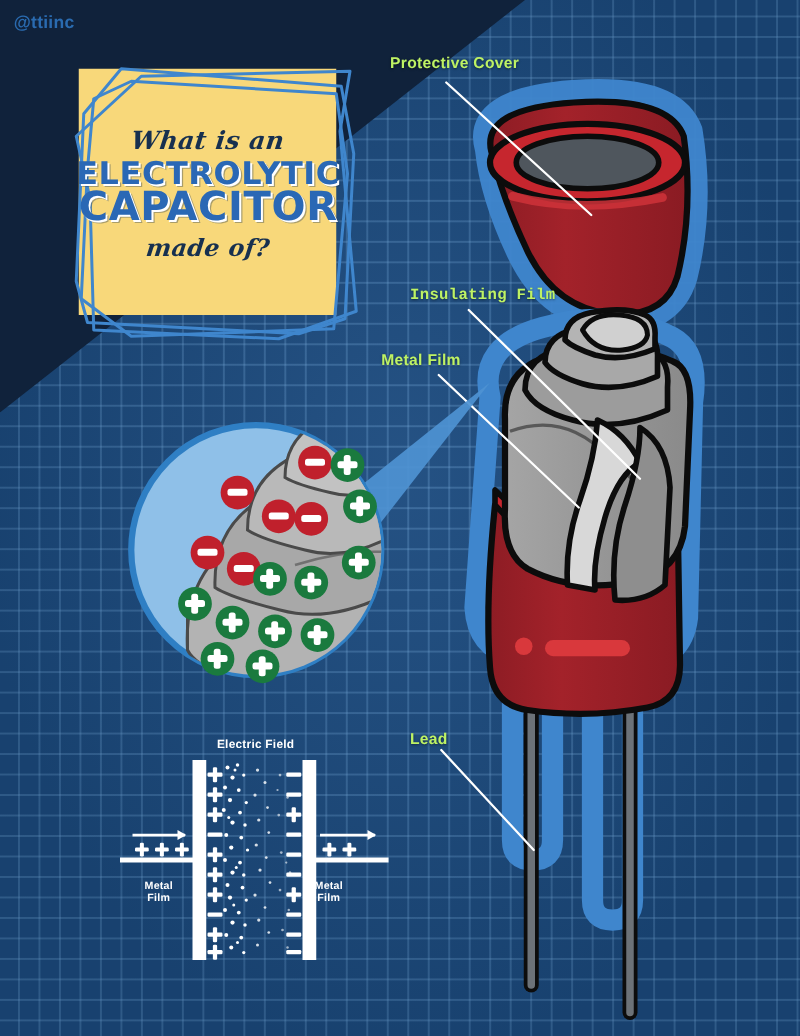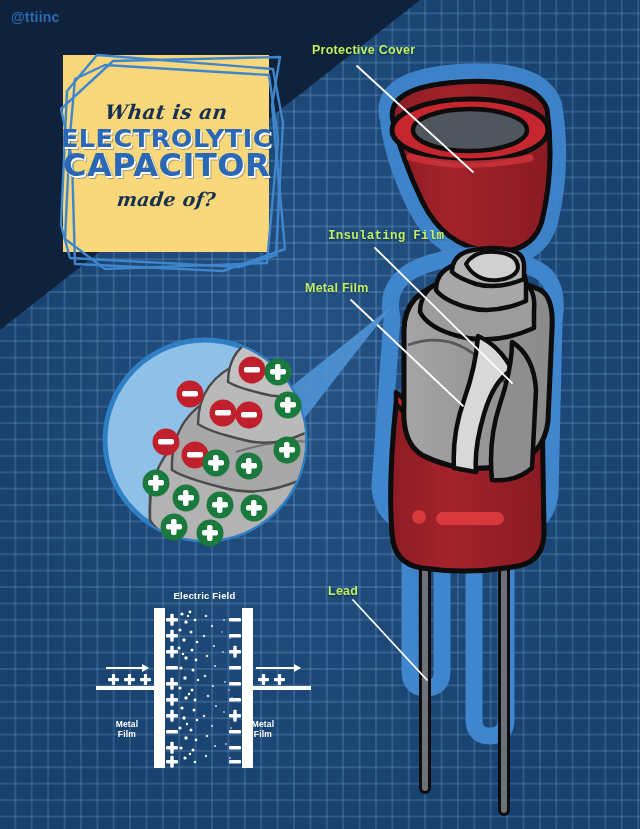--- a/index.html
+++ b/index.html
@@ -101,21 +101,21 @@
   .abs-svg{position:absolute;left:0;top:0;pointer-events:none;}
 
   
   #efield{position:absolute;left:96px;top:590px;width:215px;height:200px;}
   .ef-title{
     position:absolute;left:1px;top:0;width:215px;text-align:center;
     font-size:9.5px;font-weight:bold;color:#ffffff;letter-spacing:.2px;
   }
   .ef-mf{
     position:absolute;font-size:8.5px;font-weight:bold;color:#ffffff;
-    line-height:1.12;text-align:center;letter-spacing:.2px;margin-top:16px;
+    line-height:1.12;text-align:center;letter-spacing:.2px;
   }
   #ef-mf-left{left:10px;top:114px;width:42px;}
   #ef-mf-right{left:146px;top:114px;width:42px;}
 </style>
 </head>
 <body>
 
 <div id="stage">
 
   <div id="grid"></div>

